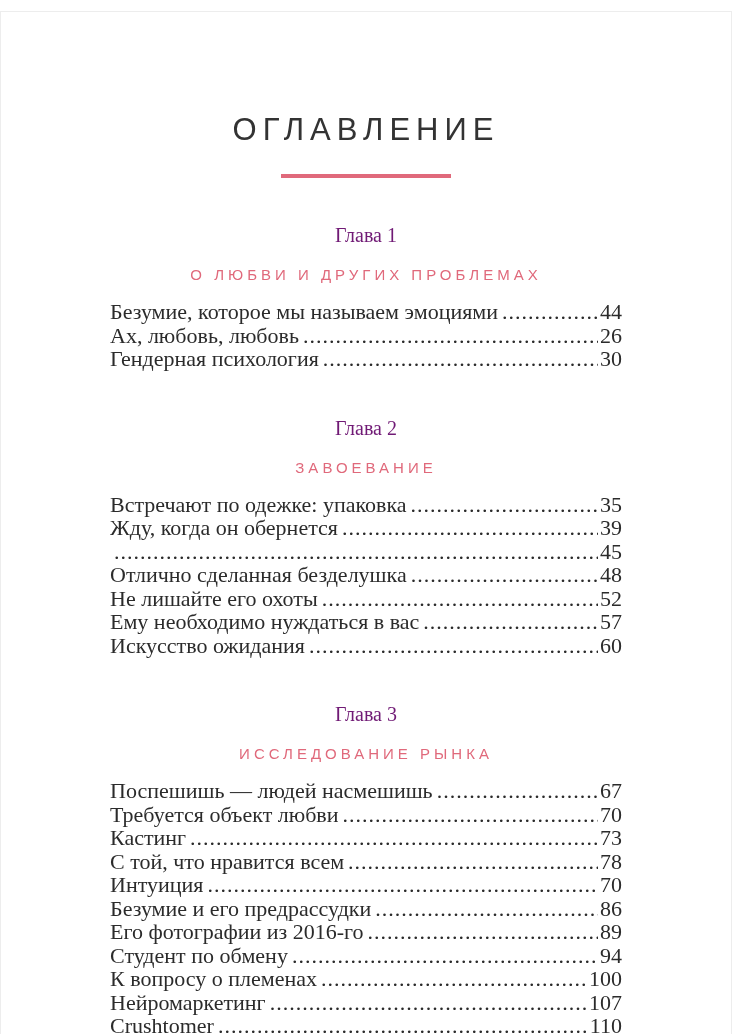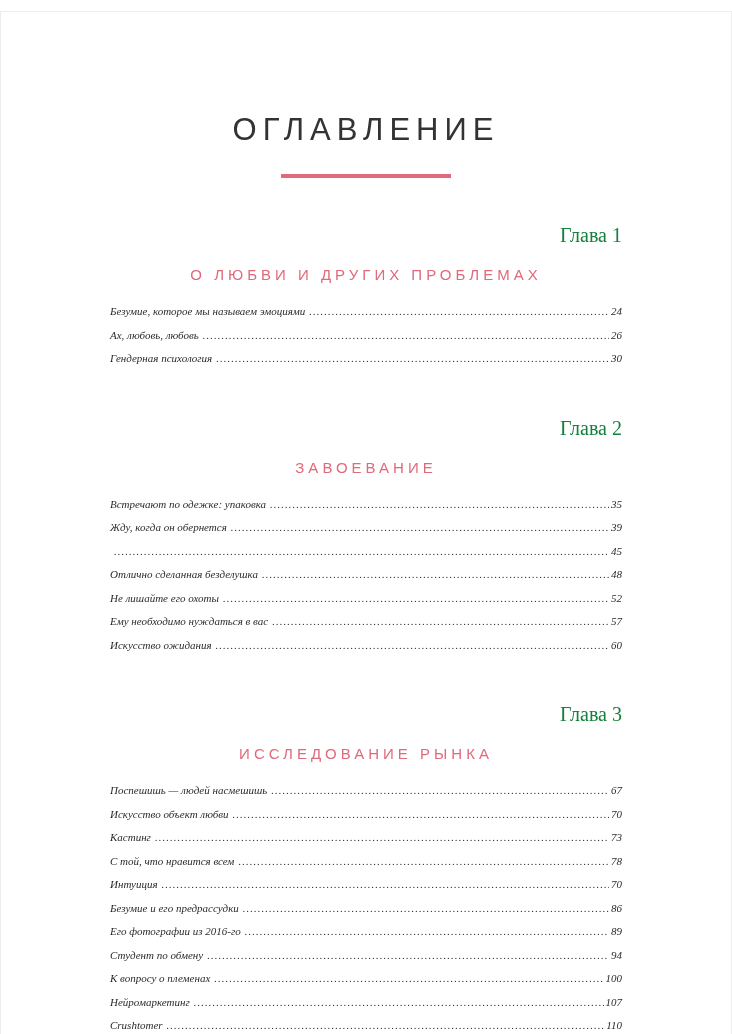--- a/index.html
+++ b/index.html
@@ -27,43 +27,42 @@
     color: #333333;
   }
   .title-underline {
     width: 170px;
     height: 4px;
     background: var(--accent);
     margin: 26px auto 0;
   }
   .chapter { margin-top: 46px; }
   .chapter-label {
-    text-align: right;
+    text-align: center;
     font-family: "Liberation Serif", serif;
     font-size: 20px;
-    color: #15803d;
+    color: #701a75;
   }
   .chapter-title {
     text-align: center;
     font-family: "Liberation Sans", sans-serif;
     font-weight: 400;
     font-size: 15px;
     letter-spacing: 4px;
     color: var(--accent);
     margin-top: 19px;
   }
   .entries { margin-top: 17px; }
   .toc-entry {
     display: flex;
     align-items: flex-end;
     font-family: "Liberation Serif", serif;
-    font-size: 11px;
+    font-size: 22px;
     line-height: 23.5px;
     color: var(--ink);
-    font-style: italic;
   }
   .entry-title { white-space: nowrap; }
   .dots {
     flex: 1;
     overflow: hidden;
     white-space: nowrap;
     margin: 0 2px 0 4px;
   }
   .dots::after {
     content: "............................................................................................................................................................................................................";
@@ -79,21 +78,21 @@
     <h1 class="toc-title">ОГЛАВЛЕНИЕ</h1>
     <div class="title-underline"></div>
     <div>
         <section class="chapter">
           <div class="chapter-label">Глава 1</div>
           <div class="chapter-title">О ЛЮБВИ И ДРУГИХ ПРОБЛЕМАХ</div>
           <div class="entries">
             <div class="toc-entry">
               <span class="entry-title">Безумие, которое мы называем эмоциями</span>
               <span class="dots"></span>
-              <span class="page-num">24</span>
+              <span class="page-num">44</span>
             </div>
             <div class="toc-entry">
               <span class="entry-title">Ах, любовь, любовь</span>
               <span class="dots"></span>
               <span class="page-num">26</span>
             </div>
             <div class="toc-entry">
               <span class="entry-title">Гендерная психология</span>
               <span class="dots"></span>
               <span class="page-num">30</span>
@@ -143,21 +142,21 @@
         <section class="chapter">
           <div class="chapter-label">Глава 3</div>
           <div class="chapter-title">ИССЛЕДОВАНИЕ РЫНКА</div>
           <div class="entries">
             <div class="toc-entry">
               <span class="entry-title">Поспешишь — людей насмешишь</span>
               <span class="dots"></span>
               <span class="page-num">67</span>
             </div>
             <div class="toc-entry">
-              <span class="entry-title">Искусство объект любви</span>
+              <span class="entry-title">Требуется объект любви</span>
               <span class="dots"></span>
               <span class="page-num">70</span>
             </div>
             <div class="toc-entry">
               <span class="entry-title">Кастинг</span>
               <span class="dots"></span>
               <span class="page-num">73</span>
             </div>
             <div class="toc-entry">
               <span class="entry-title">С той, что нравится всем</span>

